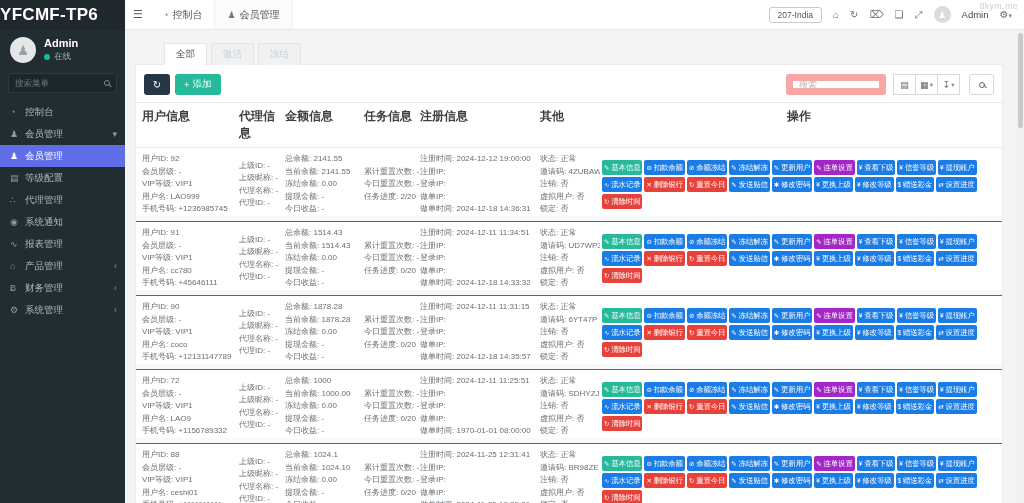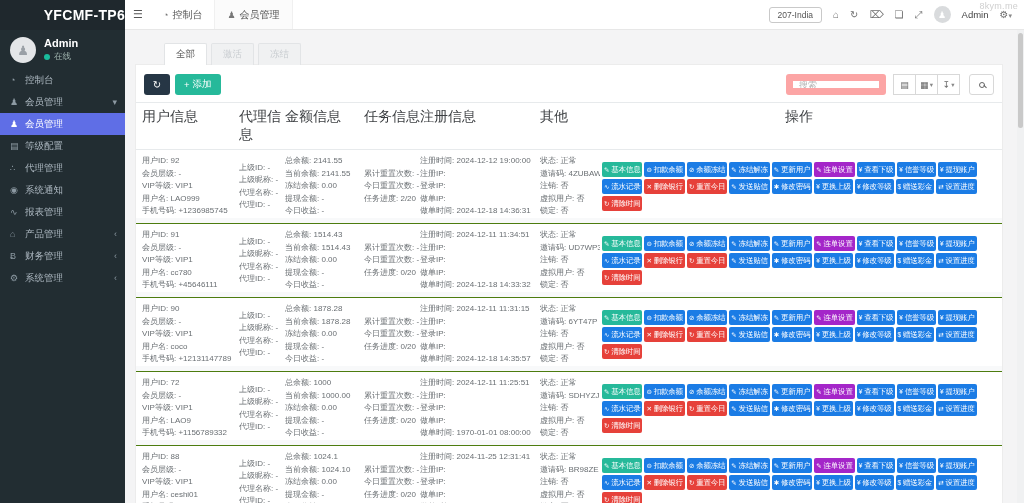--- a/index.html
+++ b/index.html
@@ -1,21 +1,21 @@
 <!DOCTYPE html>
 <html><head>
 <meta charset="utf-8">
 <style>
   * { margin:0; padding:0; box-sizing:border-box; }
   html,body { width:1024px; height:503px; overflow:hidden; }
   body { font-family:"Liberation Sans","DejaVu Sans",sans-serif; background:#f4f4f5; position:relative; color:#333; }
 
   
   .sidebar { position:absolute; left:0; top:0; width:125px; height:503px; background:#222d32; z-index:5; }
-  .logo { height:30px; line-height:30px; text-align:right; color:#fff; font-size:14px; font-weight:bold; background:#1f282d; letter-spacing:.3px; }
+  .logo { height:30px; line-height:30px; text-align:left; color:#fff; font-size:17px; font-weight:bold; background:#1f282d; letter-spacing:.3px; }
   .profile { display:flex; align-items:center; padding:7px 10px 6px; }
   .p-avatar { width:26px; height:26px; border-radius:50%; background:#e4e6e8; color:#9aa0a6; display:flex; align-items:center; justify-content:center; font-size:13px; flex:none; }
   .p-meta { margin-left:8px; }
   .p-name { color:#fff; font-size:11px; font-weight:bold; }
   .p-status { font-size:8.5px; color:#9fb3ad; margin-top:2px; display:flex; align-items:center; }
   .dot { width:6px; height:6px; border-radius:50%; background:#1abb9c; margin-right:4px; }
   .side-search { margin:4px 8px 8px; background:#1c262b; border:1px solid #2d3a40; border-radius:3px; height:20px; display:flex; align-items:center; padding:0 6px; }
   .side-search input { flex:1; min-width:0; background:transparent; border:none; outline:none; color:#c7ccd1; font-size:8.5px; font-family:inherit; }
   .side-search input::placeholder { color:#6b7a82; }
   .mag { width:6px; height:6px; border:1.3px solid #7d8a91; border-radius:50%; position:relative; flex:none; }
@@ -56,21 +56,21 @@
   .igroup { display:flex; margin-left:8px; }
   .ibtn { width:23px; height:21px; background:#fff; border:1px solid #d8d8d8; color:#666; font-size:9px; display:flex; align-items:center; justify-content:center; gap:1px; cursor:pointer; margin-left:-1px; }
   .ibtn .c { font-size:6.5px; color:#888; }
   .isearch { margin-left:9px; width:25px; height:21px; background:#fff; border:1px solid #d8d8d8; border-radius:3px; display:flex; align-items:center; justify-content:center; cursor:pointer; }
   .isearch .mag, .isearch .mag::after { border-color:#666; background-color:#666; }
   .isearch .mag { background:transparent; }
 
   
   .grid { display:grid; grid-template-columns:97px 46px 79px 56px 120px 60px 1fr; }
   .thead { padding:5px 4px 5px 6px; border-top:1px solid #e7eaec; border-bottom:1px solid #e7eaec; }
-  .th { font-size:14px; font-weight:normal; color:#3c3f42; }
+  .th { font-size:12px; font-weight:bold; color:#3c3f42; }
   .th.ops { text-align:center; }
   .trow { padding:5px 4px 5px 6px; border-bottom:1px solid #4d7c0f; min-height:74px; align-items:center; box-shadow:inset 0 -5px 0 #f8f9fa; }
   .cell { overflow:hidden; }
   .line { font-size:8px; color:#6a6f73; line-height:12.5px; white-space:nowrap; }
   .cell.ops { padding-left:2px; }
   .btn-line { display:flex; gap:2px; margin:2px 0; }
   .abtn { display:inline-flex; align-items:center; gap:2px; color:#fff; font-size:7.5px; padding:2.5px 2px; border-radius:2px; white-space:nowrap; cursor:pointer; letter-spacing:-.2px; }
   .aico { font-size:6.5px; }
   .abtn.green { background:#26b99a; } .abtn.blue { background:#1b7ce5; }
   .abtn.purple { background:#a426c9; } .abtn.red { background:#e6413a; }
@@ -90,20 +90,24 @@
     <div class="p-avatar">
         <span>♟</span>
       </div>
     <div class="p-meta">
       <div class="p-name">Admin</div>
       <div class="p-status">
           <span class="dot"></span>
           <span>在线</span>
         </div>
     </div>
+  </div>
+  <div class="side-search">
+    <input placeholder="搜索菜单" style="">
+    <span class="mag"></span>
   </div>
   <div id="side-menu">
       <div class="side-item">
         <span class="sicon">◔</span>
         <span class="slabel">控制台</span>
       </div>
       <div class="side-item">
         <span class="sicon">♟</span>
         <span class="slabel">会员管理</span>
         <span class="scaret">▾</span>

